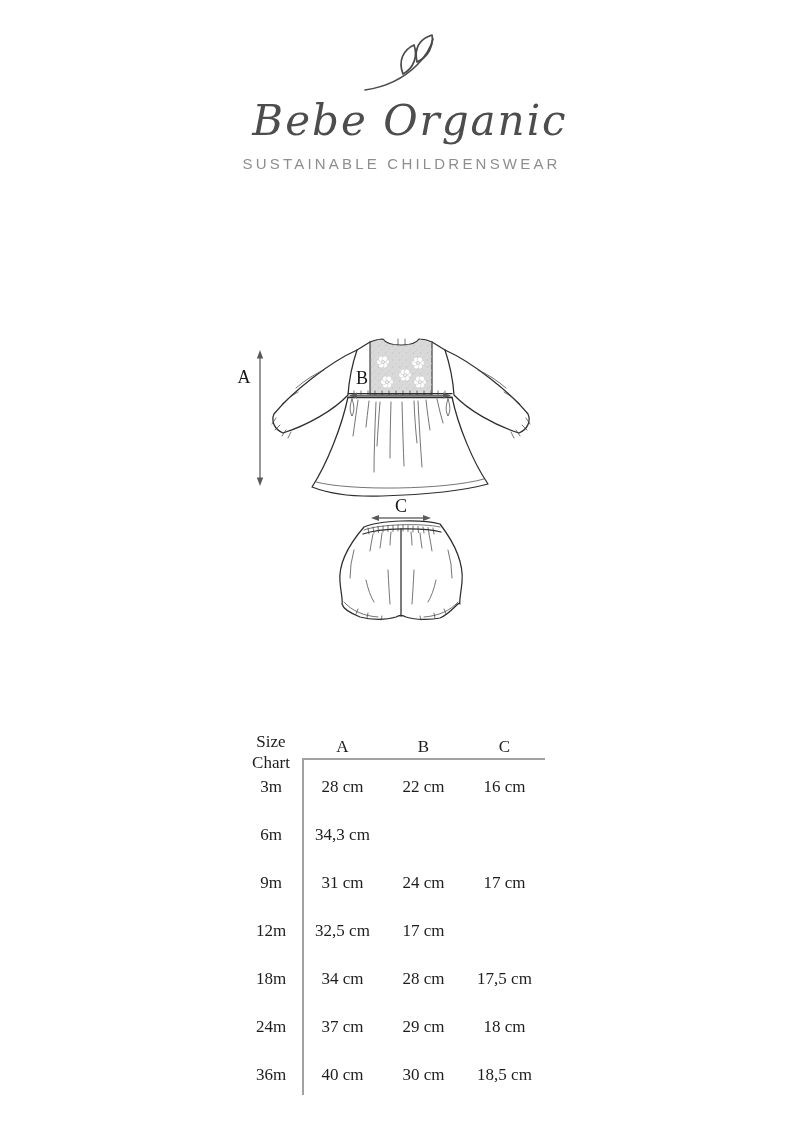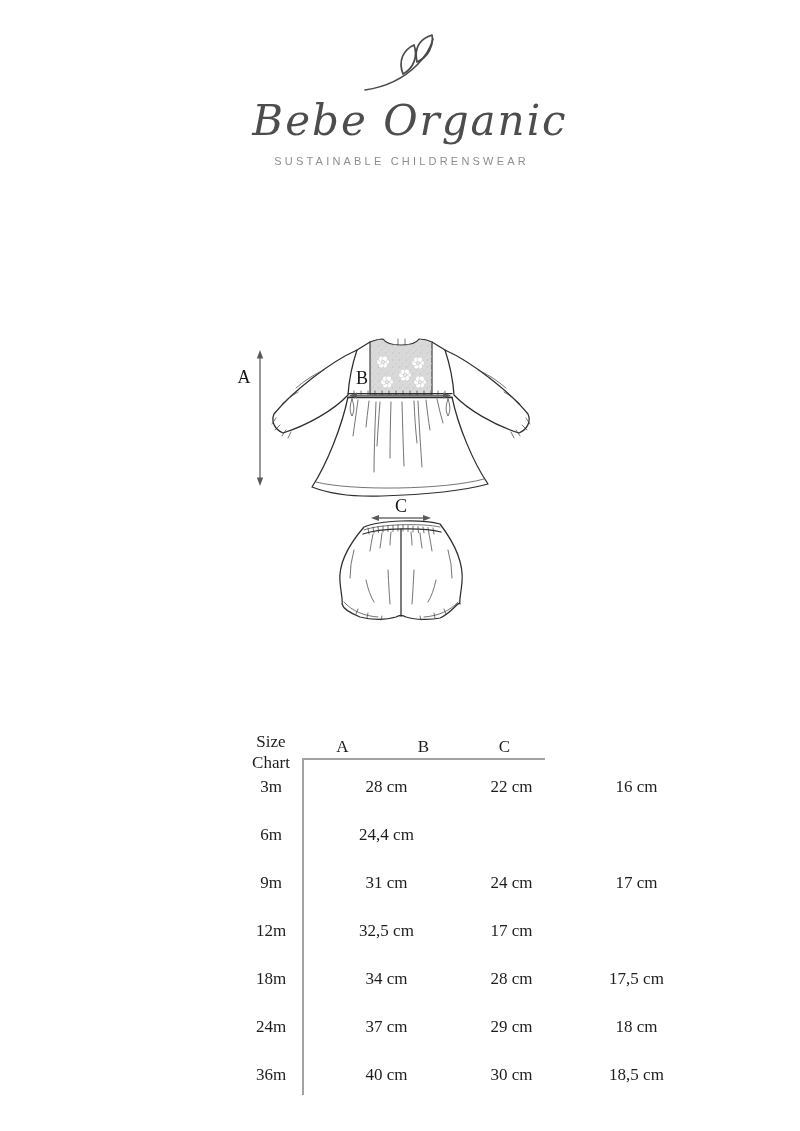--- a/index.html
+++ b/index.html
@@ -4,41 +4,41 @@
 <style>
   html,body{margin:0;padding:0;background:#ffffff;}
   .canvas{position:relative;width:800px;height:1131px;margin:0 auto;background:#ffffff;
           overflow:hidden;font-family:"Liberation Serif",serif;color:#1d1d1d;}
 
   
   .logo-block{position:absolute;top:34px;left:0;width:800px;text-align:center;}
   .sprig{display:block;margin:0 auto;width:76px;height:62px;}
   .brand-script{font-family:"DejaVu Serif",serif;font-style:italic;font-weight:400;
                 font-size:42px;line-height:1.2;letter-spacing:2px;color:#4d4d4d;padding-left:20px;}
-  .brand-tagline{font-family:"Liberation Sans",sans-serif;font-size:11px;
+  .brand-tagline{font-family:"Liberation Sans",sans-serif;font-size:15px;
                  letter-spacing:3.2px;color:#8e8e8e;margin-top:9px;text-indent:3.2px;}
 
   
   .diagram{position:absolute;left:230px;top:330px;width:340px;height:310px;}
   .diagram text{font-family:"Liberation Serif",serif;font-size:18px;fill:#161616;}
   .lineart{fill:none;stroke:#2e2e2e;stroke-width:1.25;stroke-linecap:round;stroke-linejoin:round;}
   .lineart-fill{fill:#ffffff;stroke:#2e2e2e;stroke-width:1.25;stroke-linejoin:round;}
   .thin{fill:none;stroke:#3a3a3a;stroke-width:0.7;stroke-linecap:round;}
   .arrow-line{stroke:#6e6e6e;stroke-width:1.4;}
   .arrow-head{fill:#5a5a5a;stroke:none;}
 
   
   .sizechart{position:absolute;left:232px;top:714px;width:313px;font-size:17px;}
   .sc-header{display:grid;grid-template-columns:70px 81px 81px 81px;height:44px;}
   .sc-title{display:flex;align-items:center;justify-content:center;text-align:center;
             line-height:1.25;padding:2px 0 0 8px;margin-top:15px;}
   .sc-colhead{display:flex;align-items:center;justify-content:center;padding-top:6px;}
   .sc-hline{position:absolute;left:70px;top:44px;width:243px;height:2px;background:#a2a2a2;}
   .sc-vline{position:absolute;left:70px;top:44px;width:2px;height:337px;background:#a2a2a2;}
-  .sc-row{display:grid;grid-template-columns:70px 81px 81px 81px;height:48px;gap:44px;}
+  .sc-row{display:grid;grid-template-columns:70px 81px 81px 81px;height:48px;}
   .sc-cell{display:flex;justify-content:center;align-items:flex-start;padding-top:19px;}
   .sc-cell.size{padding-left:8px;}
 </style>
 </head>
 <body>
 
 <div class="canvas">
 
   <header class="logo-block">
     <svg class="sprig" viewBox="0 0 76 62" fill="none" stroke="#4a4a4a" stroke-width="1.7" stroke-linecap="round" stroke-linejoin="round">
@@ -193,21 +193,21 @@
     <div class="sc-vline"></div>
     <div id="sc-body">
         <div class="sc-row">
           <div class="sc-cell size">3m</div>
           <div class="sc-cell val">28 cm</div>
           <div class="sc-cell val">22 cm</div>
           <div class="sc-cell val">16 cm</div>
         </div>
         <div class="sc-row">
           <div class="sc-cell size">6m</div>
-          <div class="sc-cell val">24,4 cm</div>
+          <div class="sc-cell val">34,3 cm</div>
         </div>
         <div class="sc-row">
           <div class="sc-cell size">9m</div>
           <div class="sc-cell val">31 cm</div>
           <div class="sc-cell val">24 cm</div>
           <div class="sc-cell val">17 cm</div>
         </div>
         <div class="sc-row">
           <div class="sc-cell size">12m</div>
           <div class="sc-cell val">32,5 cm</div>

